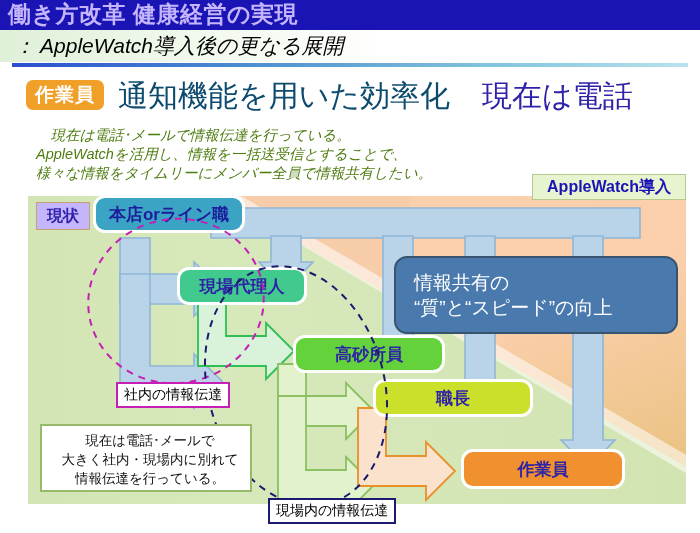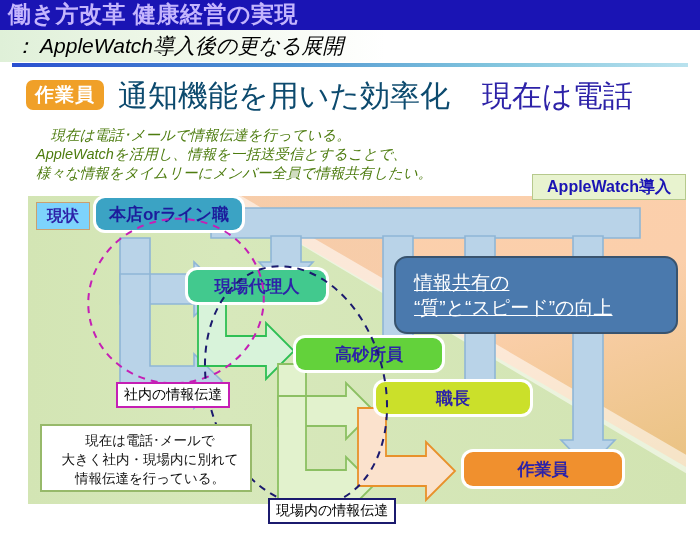--- a/index.html
+++ b/index.html
@@ -167,21 +167,20 @@
     background: #4a79ad;
     border: 2px solid #38536e;
     border-radius: 13px;
     color: #ffffff;
     font-size: 19px;
     line-height: 25px;
     padding: 12px 0 0 18px;
     box-sizing: border-box;
     white-space: pre-line;
     z-index: 6;
-    text-decoration: underline;
   }
 
   
   .tag {
     position: absolute;
     background: #ffffff;
     font-size: 14px;
     color: #000000;
     white-space: nowrap;
     padding: 2px 6px;
@@ -205,21 +204,21 @@
     white-space: pre-line;
     z-index: 7;
     text-align: center;
   }
 
   
   #state-chip {
     position: absolute;
     left: 8px; top: 6px;
     width: 52px; height: 26px;
-    background: #7dd3fc;
+    background: #c4b5fd;
     border: 1px solid #caa071;
     color: #2d22a8;
     font-size: 16px;
     font-weight: bold;
     text-align: center;
     line-height: 26px;
     z-index: 7;
   }
 
   
@@ -300,21 +299,21 @@
         <path d="M250,168 h28 v32 h40 v-13 l28,28 l-28,28 v-13 h-68 z"></path>
         <path d="M250,200 h28 v74 h40 v-13 l28,28 l-28,28 v-13 h-68 z"></path>
       </g>
 
       <g fill="#fbe2cd" stroke="#e8912b" stroke-width="1.8">
         <path d="M330,212 h28 v48 h40 v-14 l29,29 l-29,29 v-14 h-68 z"></path>
       </g>
     </svg>
 
     <div class="node n-head" style="left:68px;  top:2px;   width:146px; height:32px;">本店orライン職</div>
-    <div class="node n-agent" style="left:160px; top:74px;  width:138px; height:32px;">現場代理人</div>
+    <div class="node n-agent" style="left:152px; top:74px;  width:124px; height:32px;">現場代理人</div>
     <div class="node n-staff" style="left:268px; top:142px; width:146px; height:32px;">高砂所員</div>
     <div class="node n-fore" style="left:348px; top:186px; width:154px; height:32px;">職長</div>
     <div class="node n-worker" style="left:436px; top:256px; width:158px; height:34px;">作業員</div>
 
     <div id="callout">情報共有の
 “質”と“スピード”の向上</div>
 
     <svg class="lay" width="658" height="308">
       <ellipse cx="148" cy="105" rx="88" ry="82" fill="none" stroke="#c51fb5" stroke-width="2" stroke-dasharray="7,6" transform="rotate(-12 148 105)"></ellipse>
       <ellipse cx="268" cy="190" rx="88" ry="122" fill="none" stroke="#1b1a6e" stroke-width="2" stroke-dasharray="7,6" transform="rotate(-16 268 190)"></ellipse>

